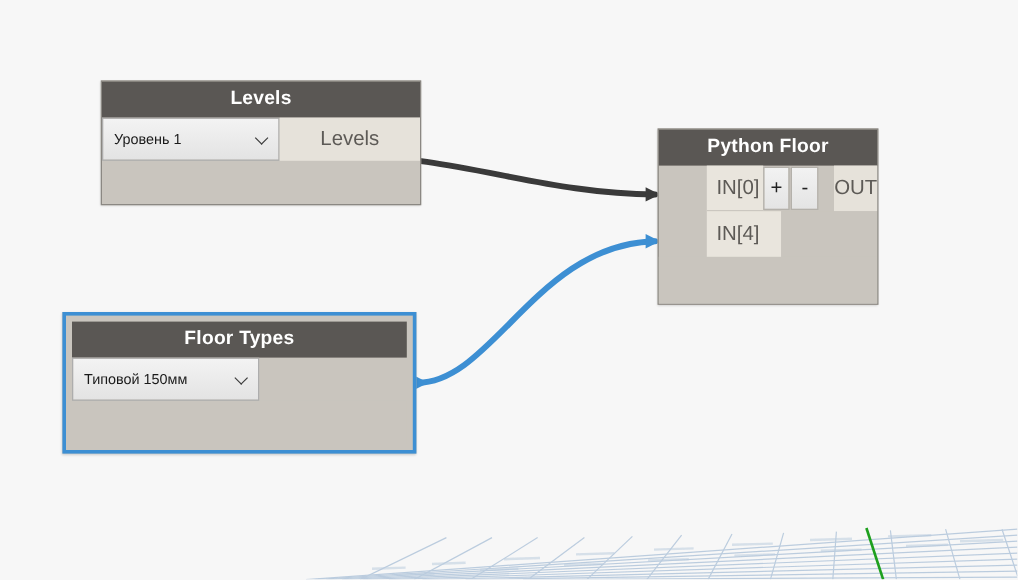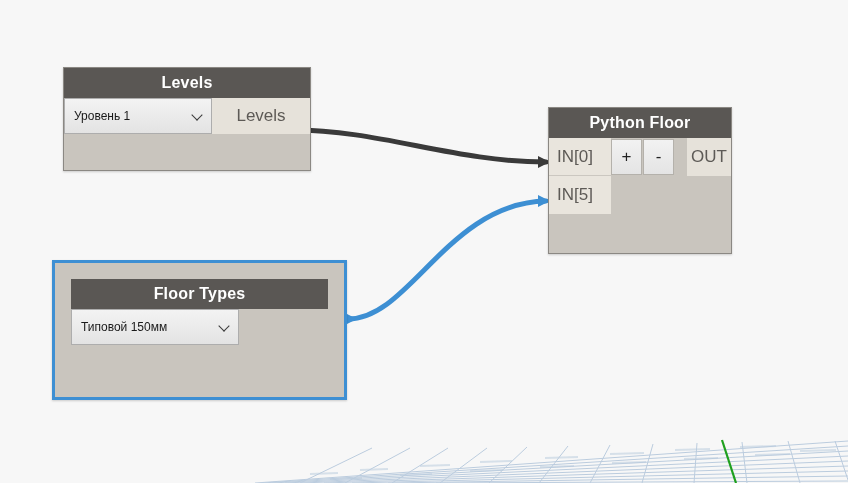--- a/index.html
+++ b/index.html
@@ -47,21 +47,21 @@
   .node {
     position: absolute;
     z-index: 10;
     box-sizing: border-box;
     background: #c9c5be;
     border: 1px solid #8b8883;
     box-shadow: 0 1px 2px rgba(0,0,0,0.18);
   }
   .node.selected {
     border: 3px solid #3d8fd3;
-    padding: 16px;
+    padding: 5px;
   }
 
   .node-title {
     background: #5a5754;
     color: #ffffff;
     font-size: 16px;
     font-weight: bold;
     text-align: center;
     line-height: 30px;
     height: 30px;
@@ -147,20 +147,21 @@
   .py-in {
     box-sizing: border-box;
     background: #e9e5dd;
     width: 62px;
     display: flex;
     align-items: center;
     padding-left: 8px;
     font-size: 17px;
     color: #5d5a56;
     border-bottom: 1px solid #cbc7c0;
+    margin-left: 40px;
   }
   .py-in.second {
     border-bottom: none;
   }
   .py-btn {
     box-sizing: border-box;
     width: 31px;
     background: linear-gradient(#f2f2f2, #e4e4e4);
     border: 1px solid #b4b1ab;
     margin: 1px 1px 1px 0;
@@ -256,41 +257,41 @@
 
     <path d="M293,130 C380,130 455,162 546,162" stroke="#3a3a3a" stroke-width="5" fill="none" stroke-linecap="round"></path>
     <polygon points="290,124 302,130 290,136" fill="#3a3a3a"></polygon>
     <polygon points="538,156 550,162 538,168" fill="#3a3a3a"></polygon>
 
     <path d="M348,319 C410,319 448,203 546,201" stroke="#3d8fd3" stroke-width="5" fill="none" stroke-linecap="round"></path>
     <polygon points="345,313 357,319 345,325" fill="#3d8fd3"></polygon>
     <polygon points="538,195 550,201 538,207" fill="#3d8fd3"></polygon>
   </svg>
 
-  <div class="node" id="node-levels" style="left:63px; top:67px; width:248px;">
+  <div class="node" id="node-levels" style="left:84px; top:67px; width:267px;">
     <div class="node-title">Levels</div>
     <div class="node-body">
       <div class="node-row">
         <div class="dropdown" style="width:148px;">
           <span class="dd-label">Уровень 1</span>
           <span class="chev"></span>
         </div>
         <div class="port-out">
           <span>Levels</span>
         </div>
       </div>
       <div class="node-footer"></div>
     </div>
   </div>
 
   <div class="node selected" id="node-floor-types" style="left:52px; top:260px; width:295px;">
     <div class="node-title">Floor Types</div>
     <div class="node-body">
       <div class="node-row">
-        <div class="dropdown" style="width:168px;">
+        <div class="dropdown" style="width:156px;">
           <span class="dd-label">Типовой 150мм</span>
           <span class="chev"></span>
         </div>
       </div>
       <div class="node-footer"></div>
     </div>
   </div>
 
   <div class="node" id="node-python-script" style="left:548px; top:107px; width:184px;">
     <div class="node-title">Python Floor</div>
@@ -304,21 +305,21 @@
         </div>
         <div class="py-btn">
           <span>-</span>
         </div>
         <div class="py-out">
           <span>OUT</span>
         </div>
       </div>
       <div class="py-row2">
         <div class="py-in second">
-          <span>IN[5]</span>
+          <span>IN[4]</span>
         </div>
         <div class="py-filler"></div>
       </div>
       <div class="py-footer"></div>
     </div>
   </div>
 
 </div>
 
 </body></html>

